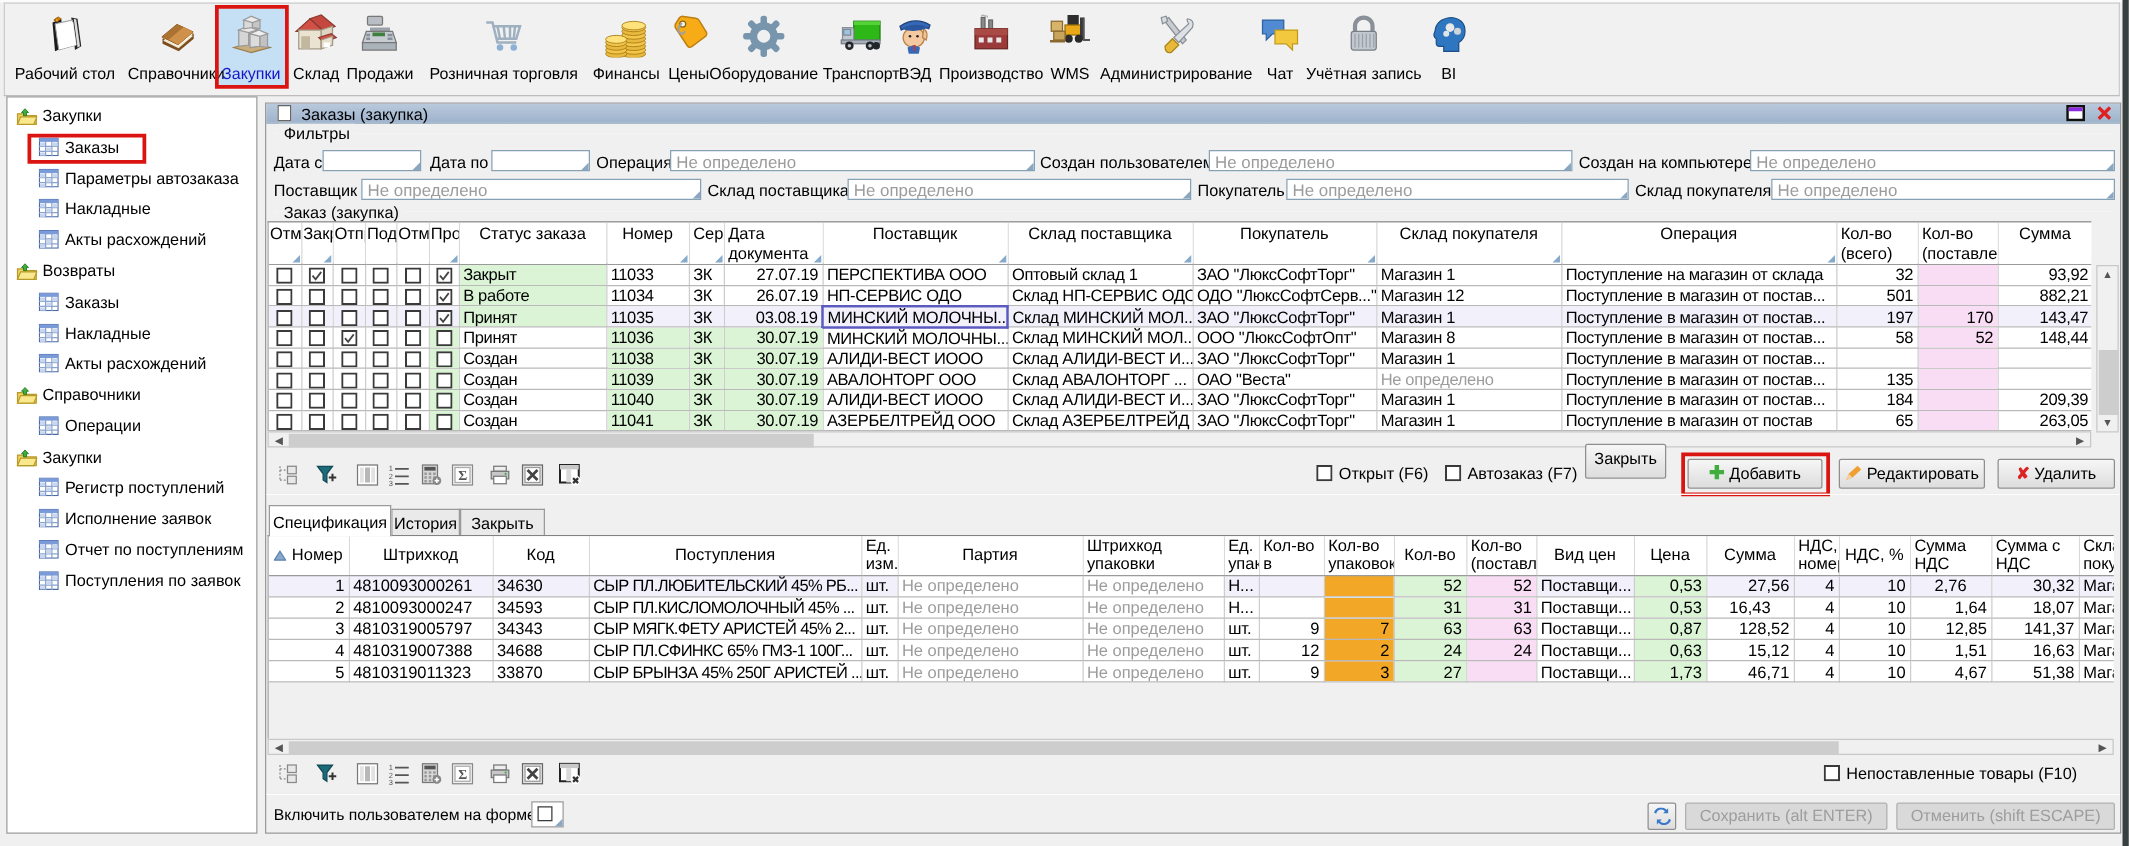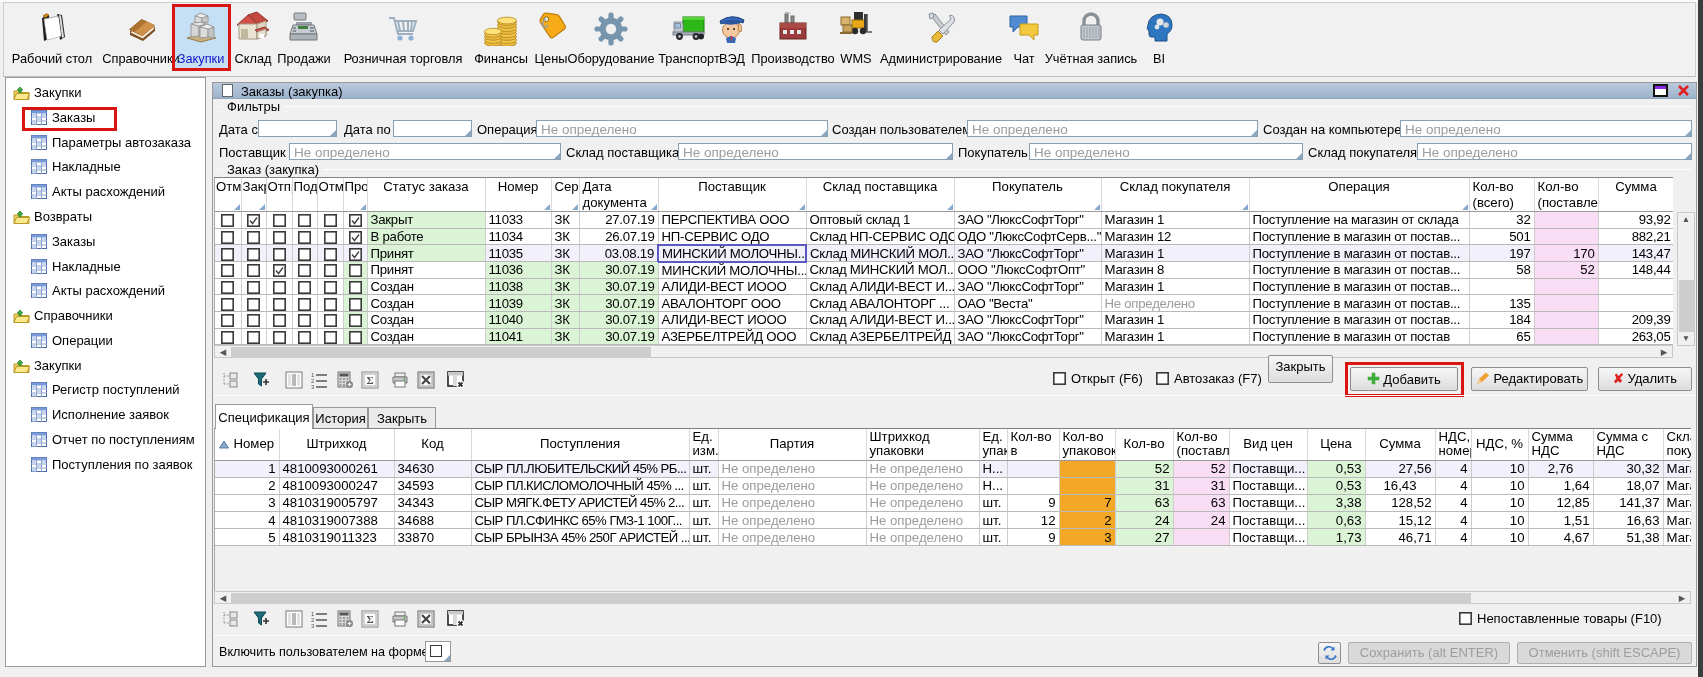--- a/index.html
+++ b/index.html
@@ -1073,21 +1073,21 @@
 <td class="" style="letter-spacing:-0.55px;text-align:left">СЫР МЯГК.ФЕТУ АРИСТЕЙ 45% 2...</td>
 <td class="" style="text-align:left">шт.</td>
 <td class="gray" style="text-align:left">Не определено</td>
 <td class="gray" style="text-align:left">Не определено</td>
 <td class="" style="text-align:left">шт.</td>
 <td class="" style="text-align:right">9</td>
 <td class="orange" style="text-align:right">7</td>
 <td class="green" style="text-align:right">63</td>
 <td class="pink" style="text-align:right">63</td>
 <td class="" style="text-align:left">Поставщи...</td>
-<td class="green" style="text-align:right">3,38</td>
+<td class="green" style="text-align:right">0,87</td>
 <td class="" style="text-align:right">128,52</td>
 <td class="" style="text-align:right">4</td>
 <td class="" style="text-align:right">10</td>
 <td class="" style="text-align:right">12,85</td>
 <td class="" style="text-align:right">141,37</td>
 <td class="" style="text-align:left">Мага</td>
 </tr>
 <tr>
 <td class="" style="text-align:right">4</td>
 <td class="" style="text-align:left">4810319007388</td>

